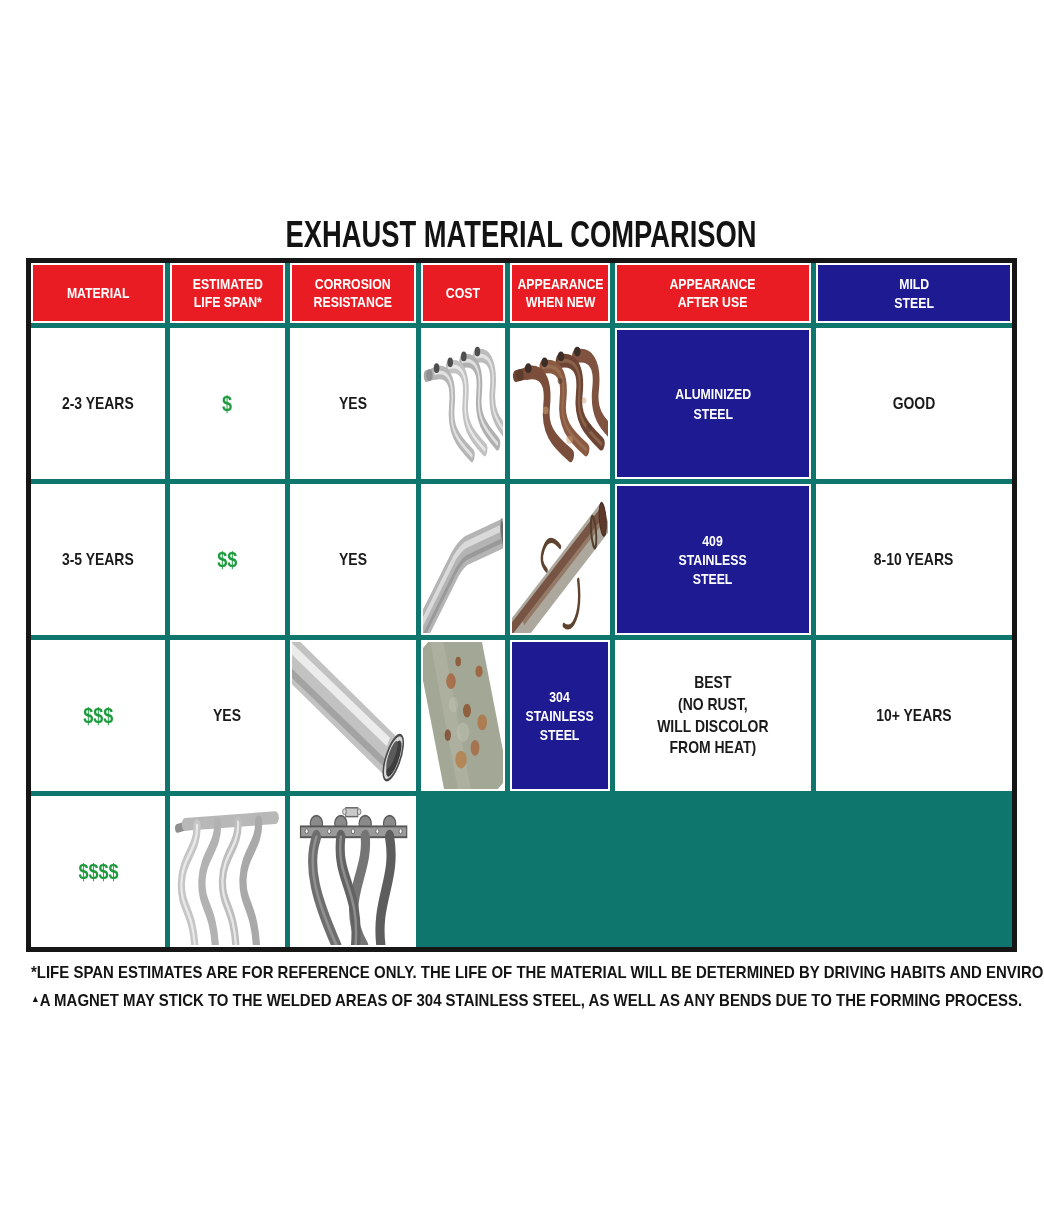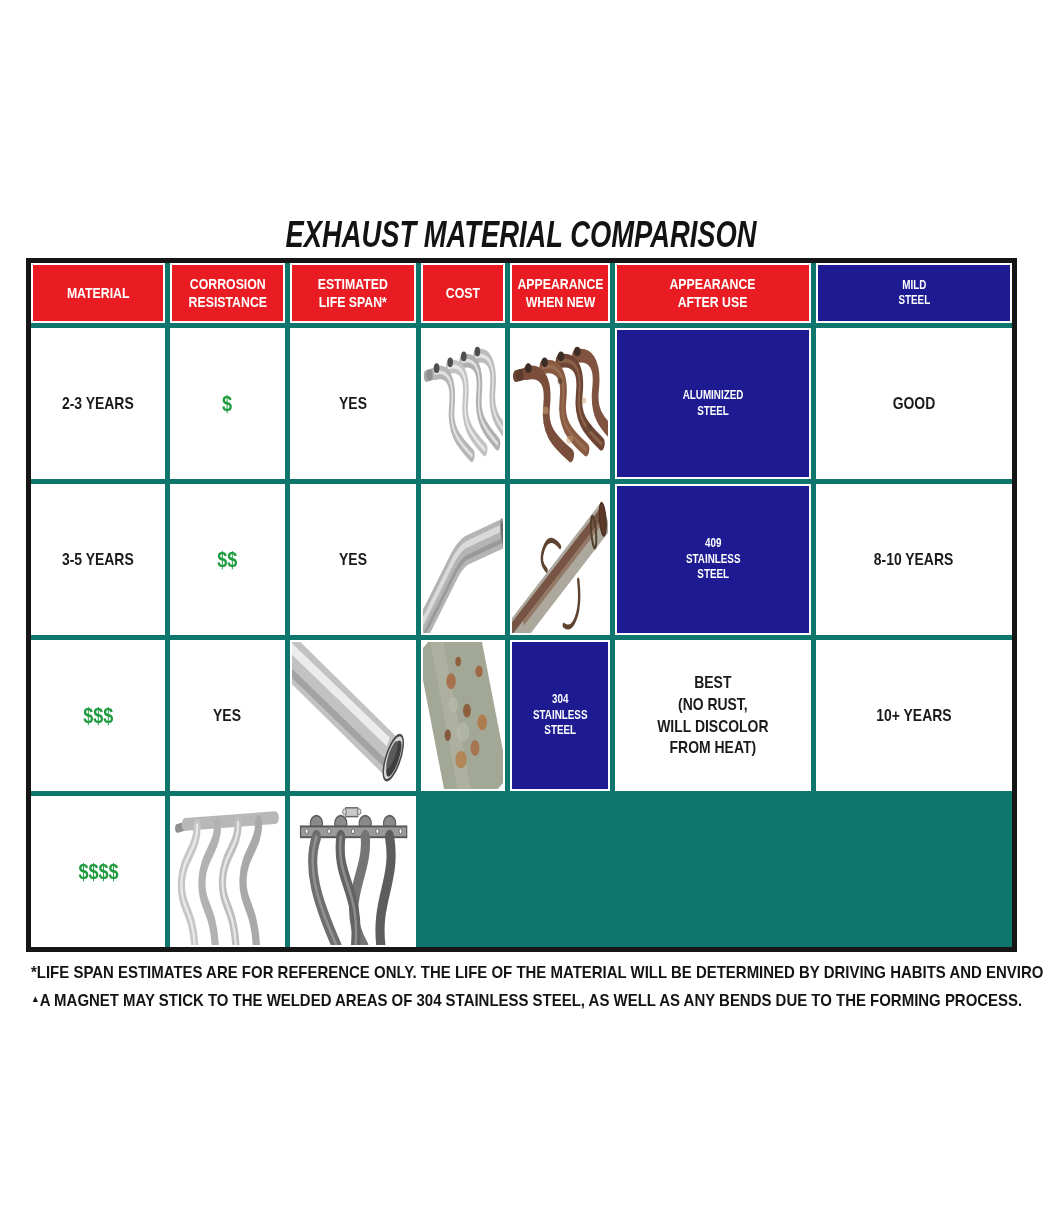--- a/index.html
+++ b/index.html
@@ -3,42 +3,42 @@
 <meta charset="utf-8">
 <style>
   html, body { margin:0; padding:0; background:#ffffff; }
   .page {
     position:relative; width:1044px; height:1213px; background:#ffffff;
     font-family:"Liberation Sans", sans-serif; overflow:hidden;
   }
   .title {
     position:absolute; left:26px; top:213px; width:991px; height:42px;
     text-align:center; font-size:36px; font-weight:bold; color:#131313;
-    line-height:42px; white-space:nowrap;font-style:italic;
+    line-height:42px; white-space:nowrap;
   }
   .title-inner { display:inline-block; transform:scaleX(0.76) scaleY(1.05); transform-origin:center; }
 
   .grid {
     position:absolute; left:26px; top:258px;
     display:grid;
     grid-template-columns:134px 115px 126px 84px 100px 196px 196px;
     grid-template-rows:60px 151px 151px 151px 151px;
     gap:5px; background:#0f766e; border:5px solid #161616;
   }
   .cell {
     background:#ffffff; box-sizing:border-box; overflow:hidden;
     display:flex; align-items:center; justify-content:center; text-align:center;
   }
   .cell.hdr {
     background:#e81c22; border:2px solid #ffffff;
     color:#ffffff; font-weight:bold; font-size:15px; line-height:1.22;
   }
   .cell.mat {
     background:#1d1a92; border:2px solid #ffffff;
-    color:#ffffff; font-weight:bold; font-size:12px; line-height:1.28;
+    color:#ffffff; font-weight:bold; font-size:15px; line-height:1.28;
   }
   .cell.val { color:#1a1a1a; font-weight:bold; font-size:17px; line-height:1.28; }
   .cell.cost { color:#1f9b3f; font-weight:bold; font-size:22px; }
   .cell.photo { padding:2px; }
   .photo-box { width:100%; height:100%; }
   .photo-box svg { width:100%; height:100%; display:block; }
 
   .cond { display:inline-block; transform:scaleX(0.82); transform-origin:center; white-space:pre-line; }
   sup.mark { font-size:10px; vertical-align:7px; font-weight:bold; }
 
@@ -59,26 +59,26 @@
   <div class="title">
     <span class="title-inner">EXHAUST MATERIAL COMPARISON</span>
   </div>
 
   <div class="grid">
 
     <div class="cell hdr">
         <span class="cond">MATERIAL</span>
       </div>
     <div class="cell hdr">
+        <span class="cond">ESTIMATED
+LIFE SPAN*</span>
+      </div>
+    <div class="cell hdr">
         <span class="cond">CORROSION
 RESISTANCE</span>
-      </div>
-    <div class="cell hdr">
-        <span class="cond">ESTIMATED
-LIFE SPAN*</span>
       </div>
     <div class="cell hdr">
         <span class="cond">COST</span>
       </div>
     <div class="cell hdr">
         <span class="cond">APPEARANCE
 WHEN NEW</span>
       </div>
     <div class="cell hdr">
         <span class="cond">APPEARANCE

